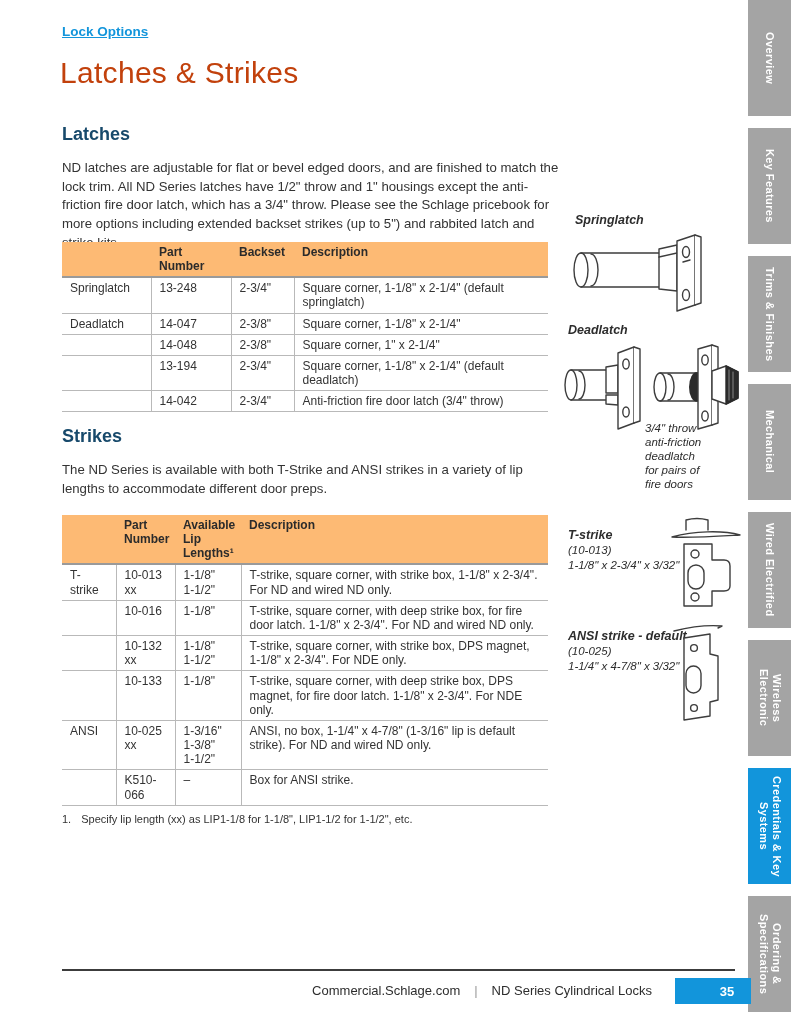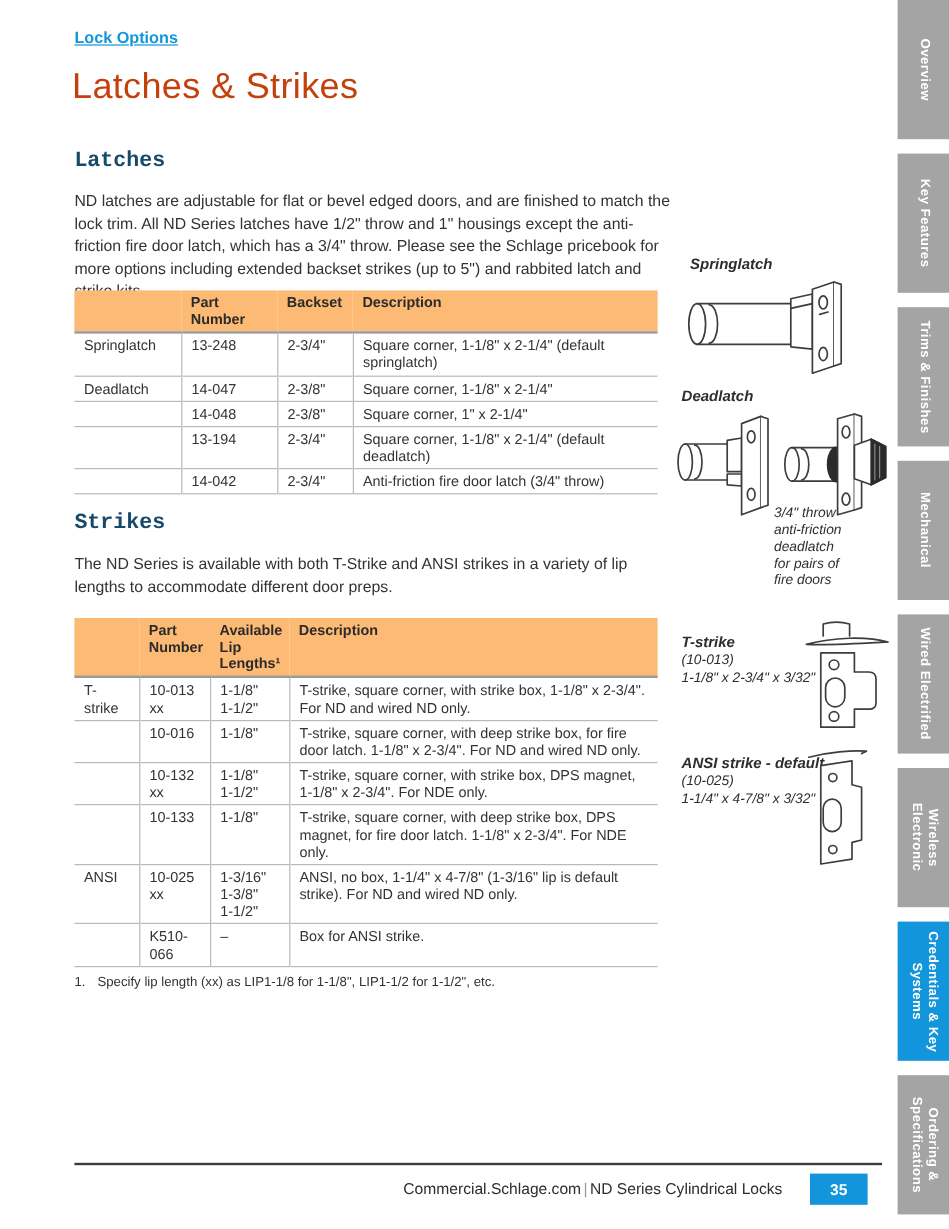--- a/index.html
+++ b/index.html
@@ -2,21 +2,21 @@
 <html><head>
 <meta charset="utf-8">
 <style>
   html,body{margin:0;padding:0;background:#fff;}
   .page{position:relative;width:791px;height:1024px;background:#fff;overflow:hidden;
         font-family:"Liberation Sans",sans-serif;color:#333;}
 
   
   .eyebrow{position:absolute;left:62px;top:24px;font-size:13.5px;font-weight:bold;color:#1295DB;text-decoration:underline;}
   .page-title{position:absolute;left:60px;top:56px;font-size:30px;font-weight:400;color:#c2410c;letter-spacing:.3px;}
-  .section-heading{position:absolute;font-size:18px;font-weight:bold;color:#17496B;font-family:Liberation Mono, monospace;}
+  .section-heading{position:absolute;font-size:18px;font-weight:bold;color:#17496B;}
   .h-latches{left:62px;top:124px;}
   .h-strikes{left:62px;top:426px;}
   .body-text{position:absolute;left:62px;font-size:13.2px;line-height:1.42;color:#333;}
   .p-latches{top:159px;width:497px;}
   .p-strikes{top:461px;width:502px;}
 
   
   .tbl-wrap{position:absolute;left:62px;width:486px;}
   .tw1{top:242px;}
   .tw2{top:515px;}
@@ -49,25 +49,25 @@
   .sidebar{position:absolute;right:0;top:0;width:43px;height:1024px;}
   .side-tab{position:absolute;left:0;width:43px;height:116px;background:#A4A4A4;
             display:flex;align-items:center;justify-content:center;cursor:pointer;}
   .side-tab.active{background:#1295DB;}
   .side-tab .tab-label{writing-mode:vertical-rl;color:#fff;font-weight:bold;font-size:11px;
             letter-spacing:.4px;line-height:1.25;text-align:center;white-space:pre-line;}
 
   
   .footer-rule{position:absolute;left:62px;top:969px;width:673px;height:2px;background:#3c3c3c;}
   .footer-text{position:absolute;left:62px;top:983px;width:590px;display:flex;
-               justify-content:flex-end;gap:2px;font-size:13px;color:#2d2d2d;}
+               justify-content:flex-end;gap:14px;font-size:13px;color:#2d2d2d;}
   .footer-text .sep{color:#9a9a9a;}
   .page-box{position:absolute;left:675px;top:978px;width:48px;height:26px;background:#1295DB;
             display:flex;align-items:center;justify-content:center;color:#fff;
-            font-weight:bold;font-size:13px;}
+            font-weight:bold;font-size:13px;padding-left:28px;}
 </style>
 </head>
 <body>
 
 <div class="page">
 
   <div class="eyebrow">Lock Options</div>
   <div class="page-title">Latches &amp; Strikes</div>
 
   <div class="section-heading h-latches">Latches</div>

